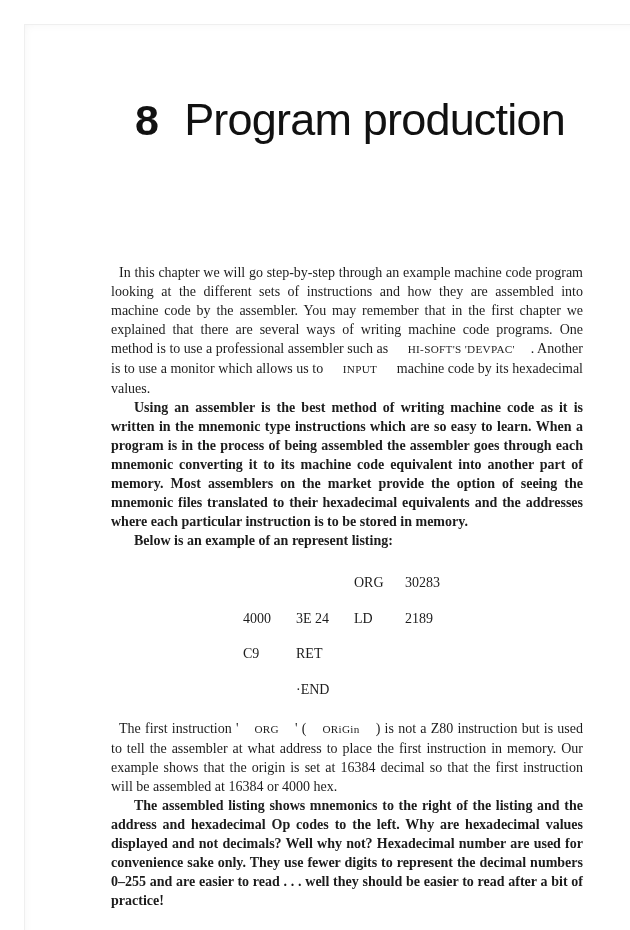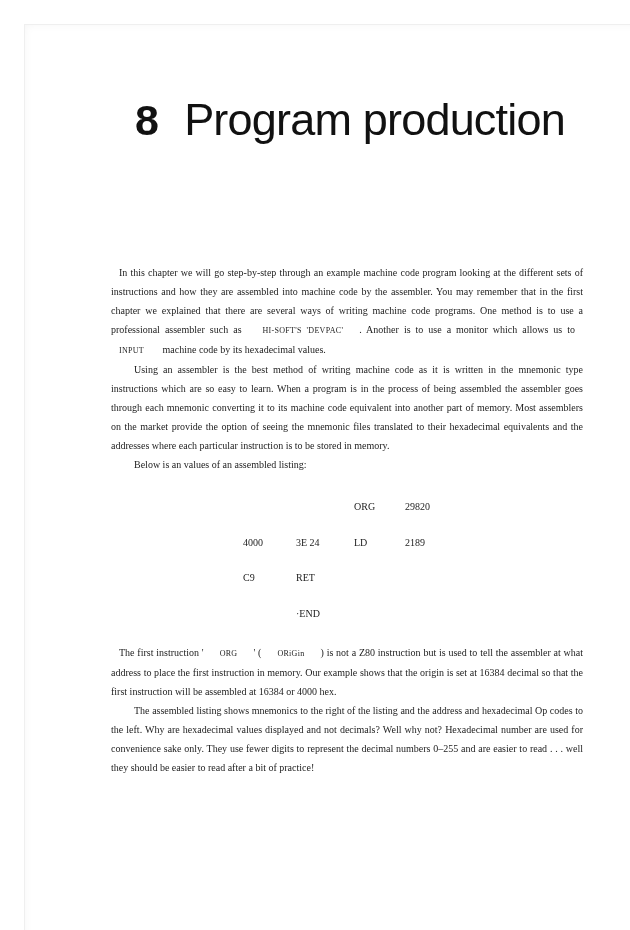--- a/index.html
+++ b/index.html
@@ -29,26 +29,26 @@
     font-size: 43px;
     margin-right: 18px;
   }
   .chapter-title {
     font-weight: 400;
     font-size: 45px;
   }
   .text-column {
     width: 472px;
     margin: 117px 0 0 87px;
-    font-size: 10px;
+    font-size: 14px;
     line-height: 19px;
     text-align: justify;
   }
   p.para { margin: 0; }
-  p.para.indent { text-indent: 15px; }
+  p.para.indent { text-indent: 15px; font-weight: bold; }
   .sc {
     font-size: 0.8em;
     letter-spacing: 0.3px;
   }
   .listing {
     margin: 15px 0 12px 124px;
     display: grid;
     grid-template-columns: 53px 58px 51px auto;
     line-height: 19.5px;
     text-align: left;
@@ -58,26 +58,26 @@
 </head>
 <body>
 
 <div class="scan-page">
   <header class="chapter-heading">
     <span class="chapter-number">8</span><span class="chapter-title">Program production</span>
   </header>
   <main class="text-column">
       <p class="para"><span class="">In this chapter we will go step-by-step through an example machine code program looking at the different sets of instructions and how they are assembled into machine code by the assembler. You may remember that in the first chapter we explained that there are several ways of writing machine code programs. One method is to use a professional assembler such as </span><span class="sc">HI-SOFT'S 'DEVPAC'</span><span class="">. Another is to use a monitor which allows us to </span><span class="sc">INPUT</span><span class=""> machine code by its hexadecimal values.</span></p>
       <p class="para indent"><span class="">Using an assembler is the best method of writing machine code as it is written in the mnemonic type instructions which are so easy to learn. When a program is in the process of being assembled the assembler goes through each mnemonic converting it to its machine code equivalent into another part of memory. Most assemblers on the market provide the option of seeing the mnemonic files translated to their hexadecimal equivalents and the addresses where each particular instruction is to be stored in memory.</span></p>
-      <p class="para indent"><span class="">Below is an values of an assembled listing:</span></p>
+      <p class="para indent"><span class="">Below is an example of an represent listing:</span></p>
       <div class="listing">
         <span class="cell col-address"></span>
         <span class="cell col-opcodes"></span>
         <span class="cell col-mnemonic">ORG</span>
-        <span class="cell col-operand">29820</span>
+        <span class="cell col-operand">30283</span>
         <span class="cell col-address">4000</span>
         <span class="cell col-opcodes">3E 24</span>
         <span class="cell col-mnemonic">LD</span>
         <span class="cell col-address">2189</span>
         <span class="cell col-opcodes">C9</span>
         <span class="cell col-mnemonic">RET</span>
         <span class="cell col-operand"></span>
         <span class="cell col-address"></span>
         <span class="cell col-opcodes"></span>
         <span class="cell col-mnemonic">·END</span>

